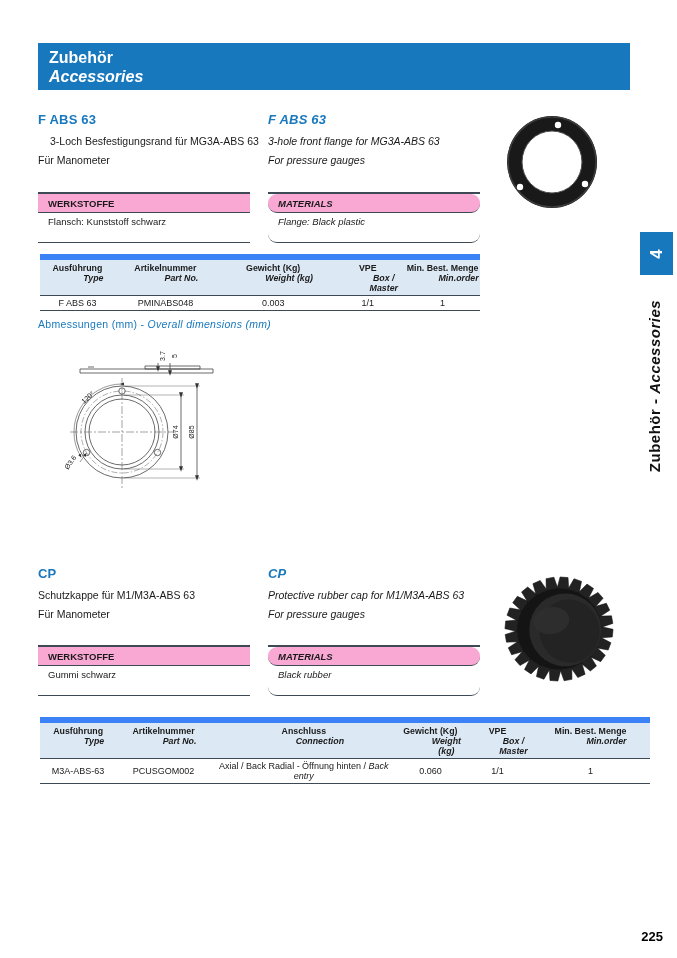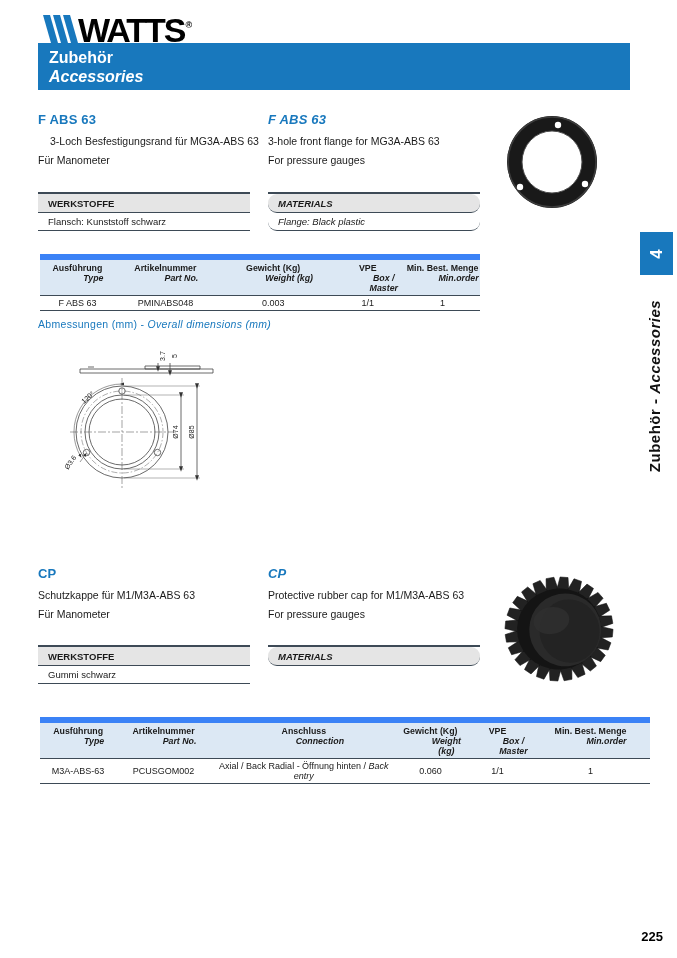--- a/index.html
+++ b/index.html
@@ -14,26 +14,26 @@
   .logo-reg{font-size:9px;vertical-align:14px;letter-spacing:0;margin-left:1px;}
   
   .banner{left:38px;top:43px;width:592px;height:47px;background:#1878bd;color:#fff;
     padding:5px 0 0 11px;box-sizing:border-box;}
   .banner .b-de{display:block;font-weight:bold;font-size:16px;line-height:19px;}
   .banner .b-en{display:block;font-weight:bold;font-style:italic;font-size:16px;line-height:19px;}
   
   .sec-title{font-weight:bold;font-size:13px;color:#1878bd;letter-spacing:0.2px;}
   .sec-title.it{font-style:italic;}
   .desc{font-size:10.5px;}
-  .desc.it{text-align:right;}
+  .desc.it{font-style:italic;text-align:right;}
   
   .mini{width:212px;border-top:2px solid #3d4a56;}
-  .mini .head{background:#e5e5e5;font-weight:bold;font-size:9.5px;padding:4px 0 3px 10px;
+  .mini .head{background:#f9a8d4;font-weight:bold;font-size:9.5px;padding:4px 0 3px 10px;
     border-bottom:1px solid #3d4a56;}
-  .mini .row{font-size:9.5px;padding:3px 0 3px 10px;border-bottom:1px solid #3d4a56;}
+  .mini .row{font-size:9.5px;padding:3px 0 15px 10px;border-bottom:1px solid #3d4a56;}
   .mini.en .head,.mini.en .row{font-style:italic;border-radius:9px;}
   
   .spec{border-collapse:collapse;table-layout:fixed;}
   .spec th{background:#dce8f4;border-top:6px solid #3b82f6;border-bottom:1px solid #3d4a56;
     padding:3px 1px 2px;text-align:center;vertical-align:top;}
   .spec th .h-de{display:block;font-weight:bold;font-size:8.8px;}
   .spec th .h-en{display:block;font-weight:bold;font-style:italic;font-size:8.8px;margin-left:32px;}
   .spec td{border-bottom:1px solid #3d4a56;text-align:center;font-size:9px;padding:2px 1px;}
   .conn-it{font-style:italic;}
   
@@ -49,27 +49,20 @@
   
   .page-num{right:14px;top:929px;font-size:13px;font-weight:bold;color:#000;}
   
   .draw text{font-size:7px;fill:#222;font-family:"Liberation Sans",sans-serif;}
 </style>
 </head>
 <body>
 
 <div class="page">
 
-  <div class="abs" style="left:38px;top:8px;">
-    <svg width="40" height="30" viewBox="0 0 40 30" style="vertical-align:-2px;">
-      <path d="M5,1 h7 l8,28 h-7 Z" fill="#1878bd"></path>
-      <path d="M15,1 h7 l8,28 h-7 Z" fill="#1878bd"></path>
-      <path d="M25,1 h7 l8,28 h-7 Z" fill="#1878bd"></path>
-    </svg><span class="logo-text"><span>WATTS</span><span class="logo-reg">®</span></span>
-  </div>
 
   <div class="abs banner">
     <span class="b-de">Zubehör</span>
     <span class="b-en">Accessories</span>
   </div>
 
   <div class="abs sec-title" style="left:38px;top:112px;">F ABS 63</div>
   <div class="abs sec-title it" style="left:268px;top:112px;">F ABS 63</div>
 
   <div class="abs desc" style="left:38px;top:135px;margin-left:12px;">3-Loch Besfestigungsrand für MG3A-ABS 63</div>
@@ -204,20 +197,21 @@
   <div class="abs desc" style="left:38px;top:608px;">Für Manometer</div>
   <div class="abs desc it" style="left:268px;top:589px;">Protective rubber cap for M1/M3A-ABS 63</div>
   <div class="abs desc it" style="left:268px;top:608px;">For pressure gauges</div>
 
   <div class="abs mini" style="left:38px;top:645px;">
     <div class="head">WERKSTOFFE</div>
     <div class="row">Gummi schwarz</div>
   </div>
   <div class="abs mini en" style="left:268px;top:645px;">
     <div class="head">MATERIALS</div>
+    <div class="row">Black rubber</div>
   </div>
 
   <svg class="abs" style="left:500px;top:574px;" width="118" height="110" viewBox="0 0 118 110">
     <defs>
       <path id="fin" d="M-4,-54 L4,-54 L6.5,-38 L-6.5,-38 Z" fill="#222222" stroke="#0d0d0d" stroke-width="0.5"></path>
     </defs>
     <g transform="translate(59,55) rotate(-10) scale(1,0.96)">
       <use href="#fin"></use>
         <use href="#fin" transform="rotate(15)"></use>
         <use href="#fin" transform="rotate(30)"></use>

